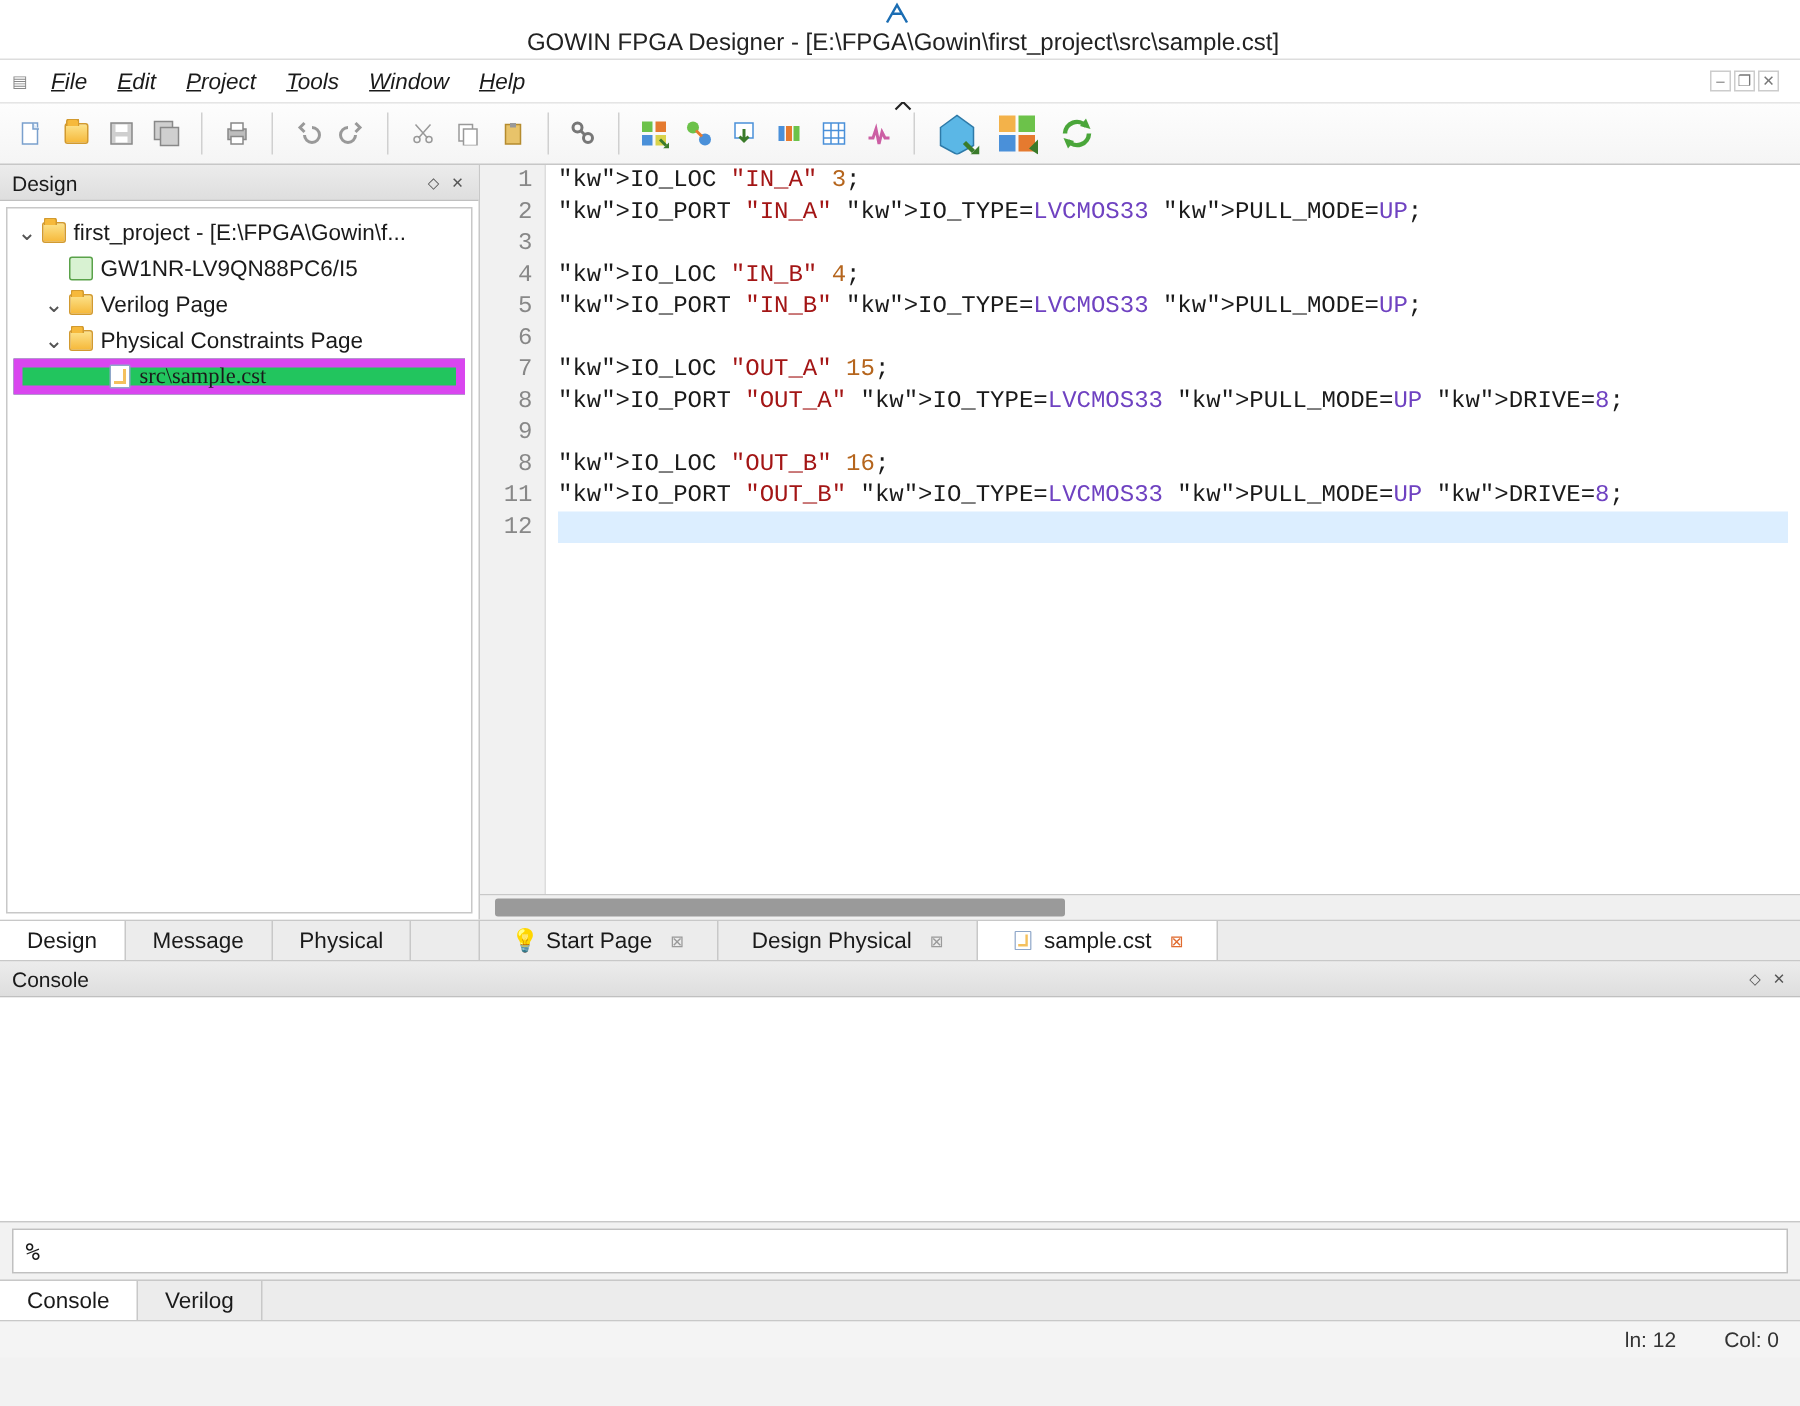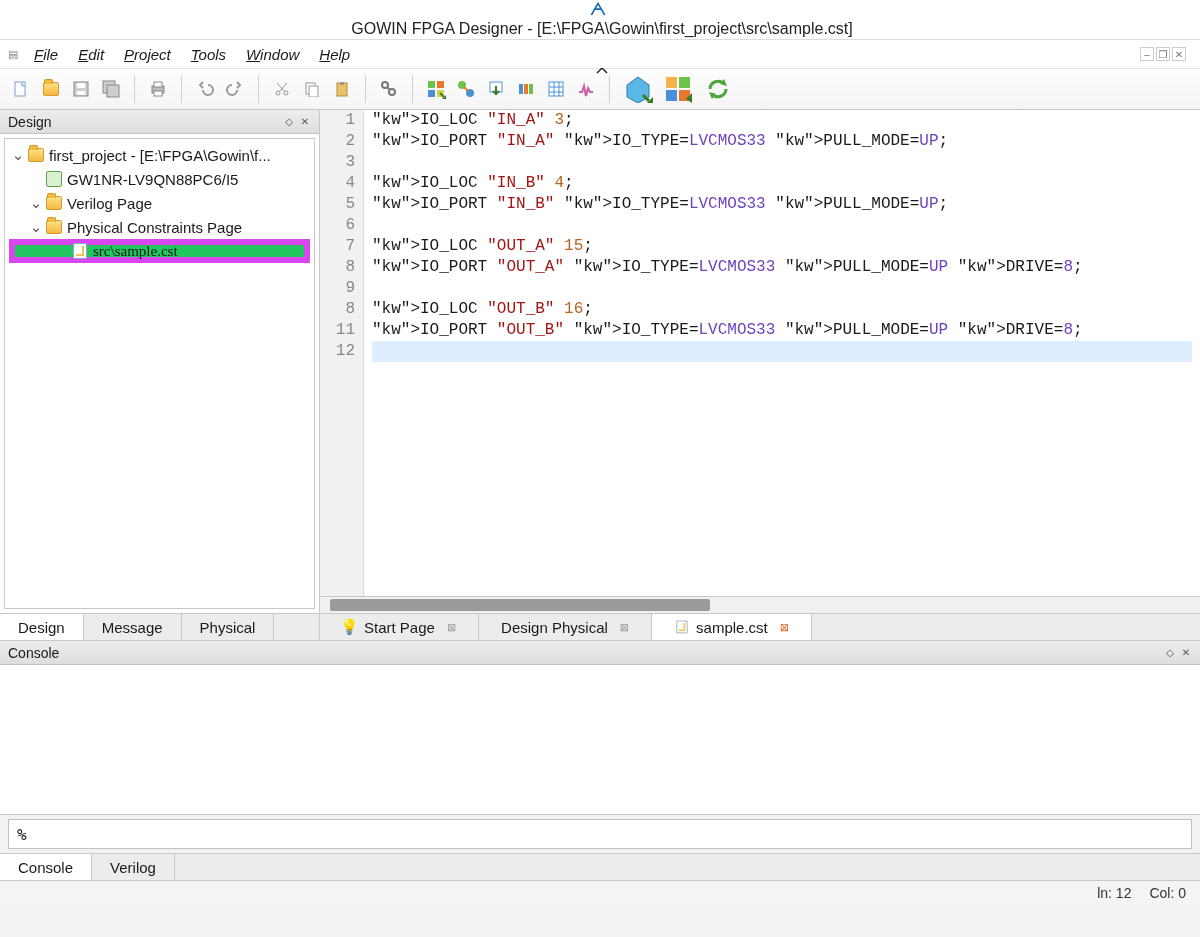--- a/index.html
+++ b/index.html
@@ -215,21 +215,21 @@
 
   
   .statusbar {
     height:24px;
     background:#f4f4f4;
     display:flex; align-items:center;
     padding: 0 14px;
     font-size:14px; color:#333;
   }
   .statusbar .spacer{flex:1;}
-  .statusbar span { margin-left: 18px; }
+  .statusbar span { margin-left: 32px; }
 
   .folder-ico { width:16px;height:14px;background:linear-gradient(#fce28a,#f6b93b);border:1px solid #d29a2f;border-radius:2px; position:relative;}
   .folder-ico::before{content:"";position:absolute;top:-4px;left:0;width:7px;height:4px;background:#f6b93b;border:1px solid #d29a2f;border-bottom:none;border-radius:2px 2px 0 0;}
   .file-ico { width:14px;height:16px;background:#fff;border:1px solid #8fa7c9;border-radius:1px; }
   .file-ico.edit { box-shadow: inset 0 0 0 2px #fff, inset -4px -4px 0 0 #f4c05d; }
   .chip-ico { width:16px;height:16px;background:#d8f2d2;border:1px solid #5aa24a;border-radius:2px; }
 
 </style>
 </head>
 <body>

